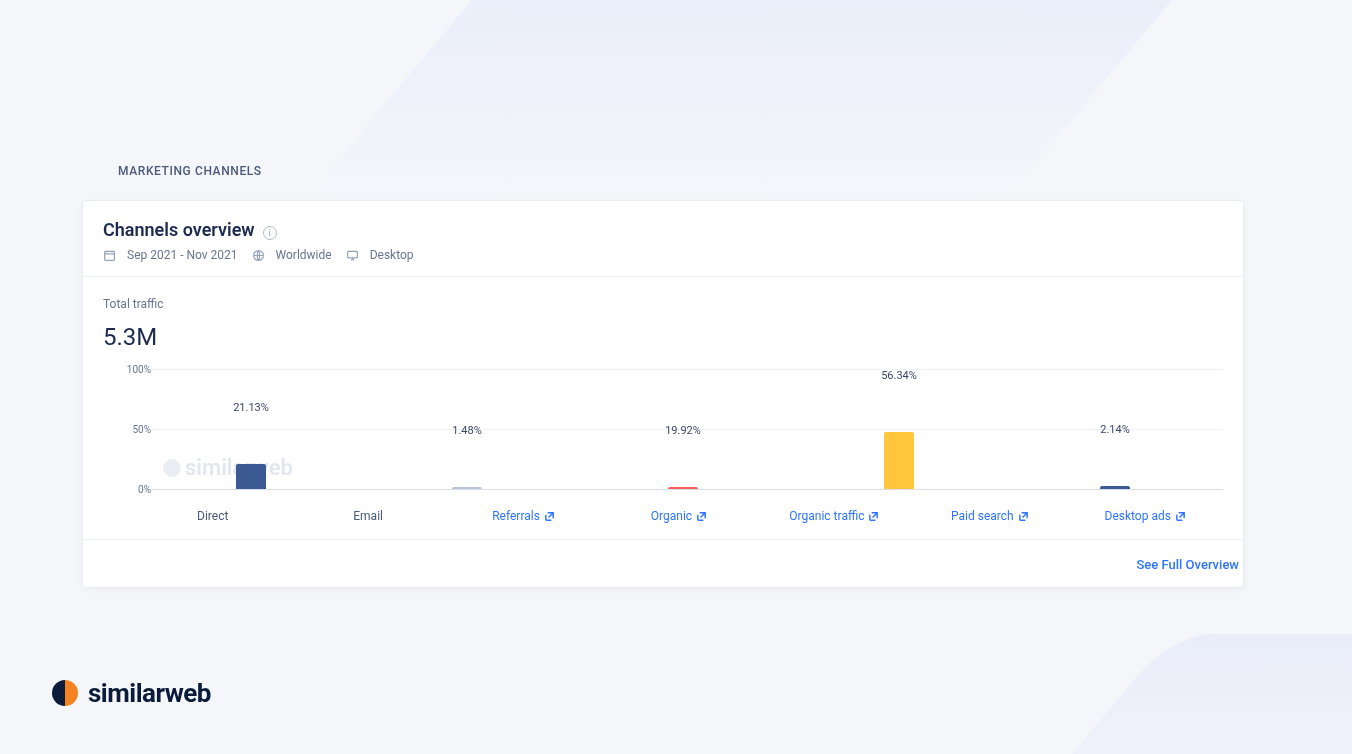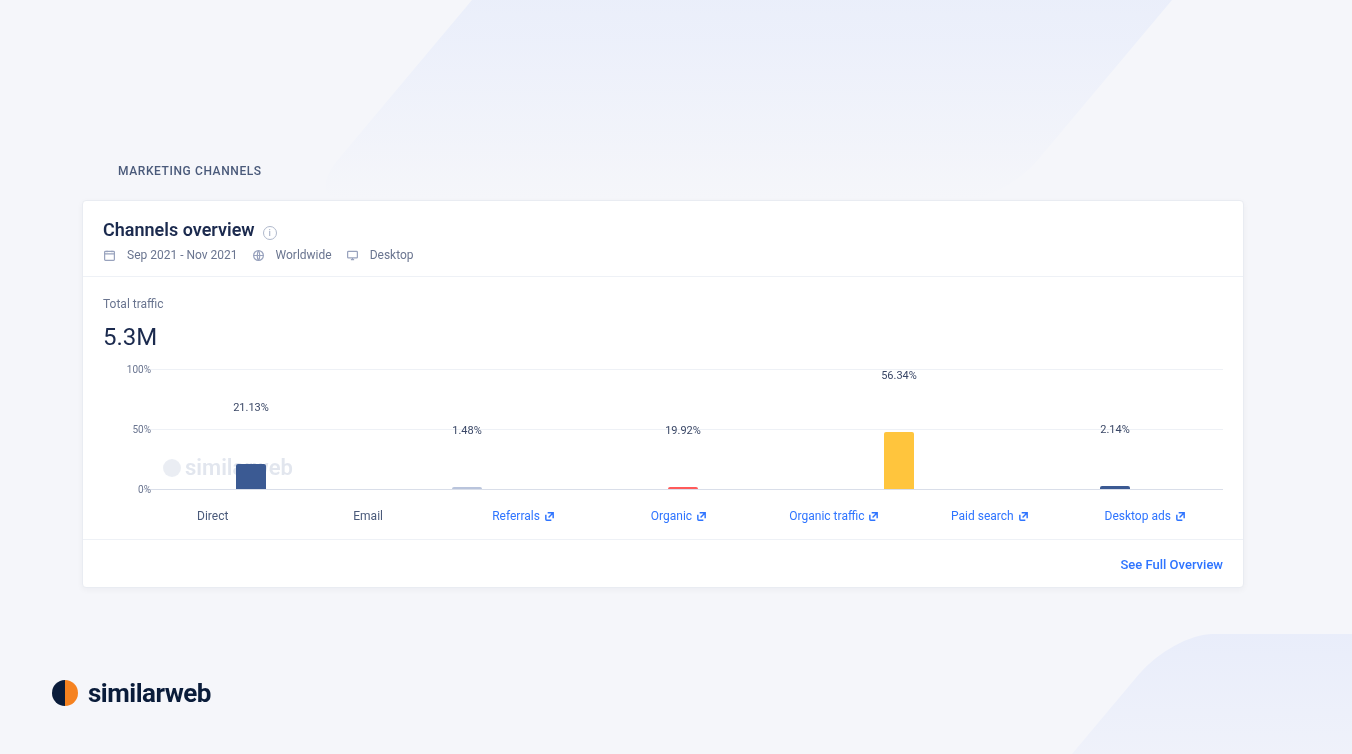--- a/index.html
+++ b/index.html
@@ -178,21 +178,21 @@
     justify-content:center;
     font-size: 12px;
     gap:4px;
   }
   .x-label.plain { color:#4a5a7a; }
   .x-label.link { color:#2e74ff; cursor:pointer; }
   .ext-icon { width:11px; height:11px; }
   .ext-icon svg { width:11px; height:11px; stroke:#2e74ff; fill:none; stroke-width:1.6; }
   .card-footer {
     border-top: 1px solid #eef1f6;
-    padding: 14px 20px;
+    padding: 14px 4px;
     text-align: right;
   }
   .footer-link {
     color: #2e74ff;
     font-size: 13px;
     cursor: pointer;
     font-weight: 500;
   }
   .brand {
     position: absolute;

